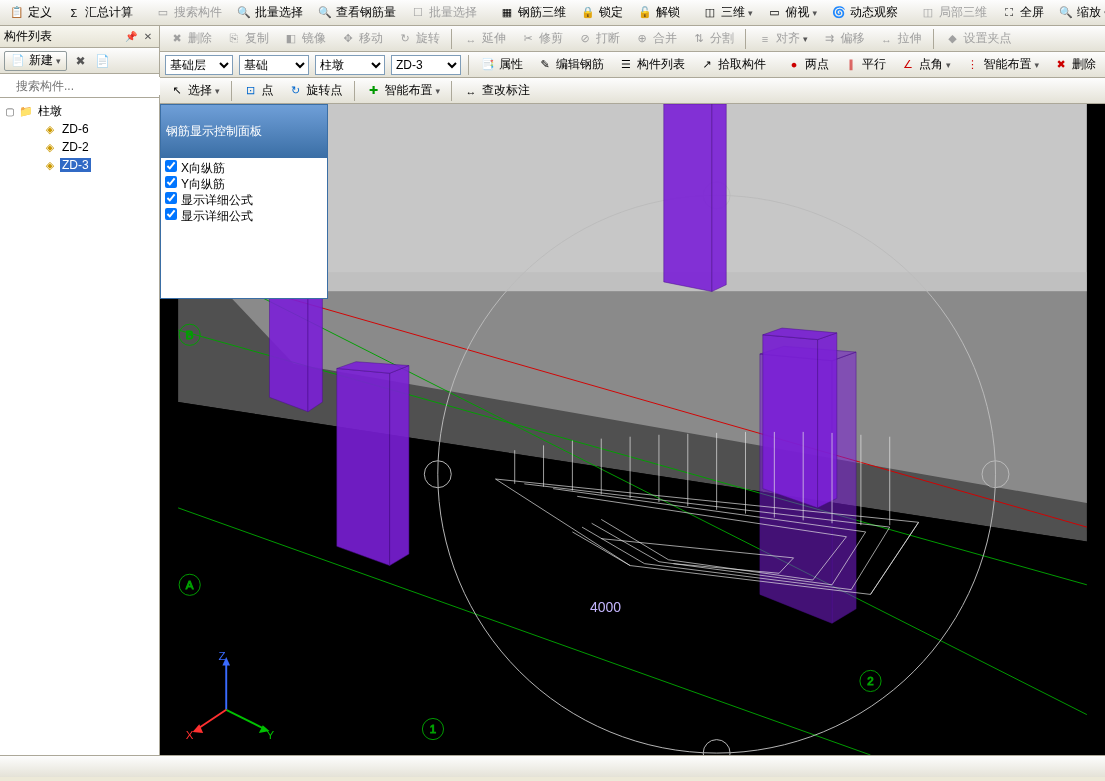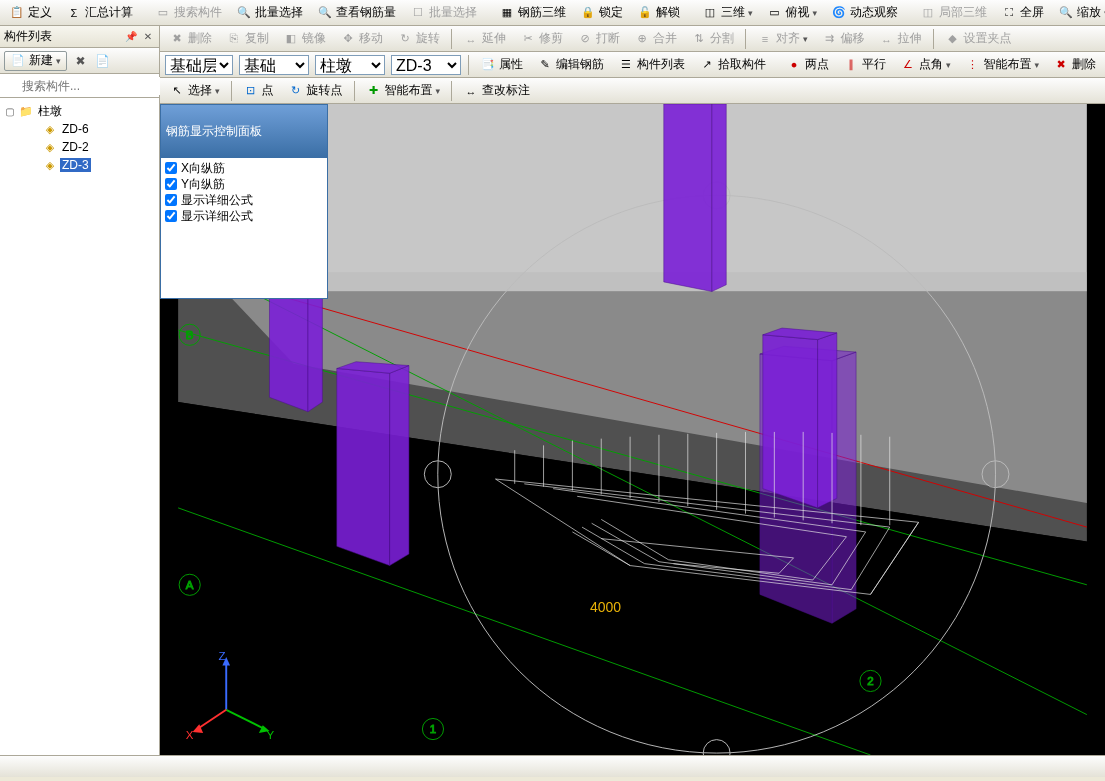--- a/index.html
+++ b/index.html
@@ -4,52 +4,52 @@
 <style>
 html,body{margin:0;padding:0;width:1105px;height:781px;font-family:"Microsoft YaHei",SimSun,Arial,sans-serif;font-size:12px;background:#ece9d8;color:#000;overflow:hidden}
 *{box-sizing:border-box}
 
 .toolbar{display:flex;align-items:center;height:26px;background:linear-gradient(#fdfdfd,#e4e2d7);border-bottom:1px solid #aca899;padding:0 2px;white-space:nowrap;overflow:hidden}
 .tb-btn{display:flex;align-items:center;height:22px;padding:2px 5px;margin:0 1px;border:1px solid transparent;border-radius:3px;cursor:pointer;color:#000}
 .tb-btn.dim{color:#a0a0a0}
 .ico{width:16px;height:16px;margin-right:3px;flex:0 0 16px;display:flex;align-items:center;justify-content:center;font-size:11px}
 .sep{width:1px;height:20px;background:#aca899;margin:0 4px}
 .dd-arrow{margin-left:3px;font-size:9px;color:#555}
-select.tb-sel{height:20px;font-size:16px;margin:0 3px;border:1px solid #7f9db9;background:#fff}
+select.tb-sel{height:20px;font-size:12px;margin:0 3px;border:1px solid #7f9db9;background:#fff}
 
 .main{display:flex;height:calc(100% - 26px - 26px)}
 .side{width:160px;display:flex;flex-direction:column;background:#ece9d8;border-right:1px solid #aca899}
 .side-title{display:flex;align-items:center;height:22px;background:linear-gradient(#f7f6ef,#e6e3d5);border-bottom:1px solid #aca899;padding:0 4px}
 .side-title .t{flex:1}
 .side-title .pin,.side-title .x{width:14px;height:14px;margin-left:2px;cursor:pointer;font-size:10px;text-align:center;line-height:14px;color:#555}
 .side-tools{display:flex;align-items:center;height:26px;background:linear-gradient(#fdfdfd,#e4e2d7);border-bottom:1px solid #aca899;padding:0 4px}
 .side-tools .nb{display:flex;align-items:center;height:20px;padding:0 5px;border:1px solid #919b9c;background:linear-gradient(#fff,#e6e3d5);border-radius:2px;cursor:pointer}
 .side-tools .ic{width:16px;height:16px;margin-left:6px;cursor:pointer;font-size:12px;text-align:center;line-height:16px;color:#555}
 .side-search{display:flex;align-items:center;height:24px;border-bottom:1px solid #aca899;background:#fff}
-.side-search input{flex:1;border:none;outline:none;font-size:12px;padding:2px 22px;color:#888}
+.side-search input{flex:1;border:none;outline:none;font-size:12px;padding:2px 16px;color:#888}
 .side-search .go{width:20px;height:20px;margin:0 2px;cursor:pointer;text-align:center;line-height:20px;color:#555;font-size:12px}
 .tree{flex:1;background:#fff;overflow:auto;padding:4px 2px}
 .tree-row{display:flex;align-items:center;height:18px;padding-left:2px;cursor:default}
 .tree-row .exp{width:12px;text-align:center;font-size:10px;color:#666;cursor:pointer}
 .tree-row .ti{width:16px;height:16px;margin:0 2px;display:flex;align-items:center;justify-content:center;font-size:11px}
 .tree-row .lbl{padding:0 2px}
 .tree-row.sel .lbl{background:#316ac5;color:#fff}
 .tree-child{padding-left:24px}
 
 .work{flex:1;display:flex;flex-direction:column;background:#ece9d8}
 .work-tb{display:flex;align-items:center;height:26px;background:linear-gradient(#fdfdfd,#e4e2d7);border-bottom:1px solid #aca899;padding:0 2px;overflow:hidden}
 .viewport{flex:1;position:relative;background:#000;overflow:hidden}
 
 .float-panel{position:absolute;left:0;top:0;width:168px;border:1px solid #3a6ea5;background:#fff;z-index:10;font-size:12px}
 .float-panel .hd{background:linear-gradient(#6f9fd8,#3a6ea5);color:#fff;padding:18px 5px;font-weight:normal}
 .float-panel .bd{padding:2px 4px;background:#fff;height:140px}
-.float-panel label{display:flex;align-items:center;height:16px;cursor:pointer}
+.float-panel label{display:flex;align-items:flex-start;height:16px;cursor:pointer}
 .float-panel input[type=checkbox]{margin:0 4px 0 0;width:12px;height:12px}
 
-.dim-label{position:absolute;color:#eab308;font-size:14px}
+.dim-label{position:absolute;color:#c4b5fd;font-size:14px}
 .foot{height:22px;background:linear-gradient(#fdfdfd,#e4e2d7);border-top:1px solid #aca899;display:flex;align-items:center;padding:0 6px;color:#555;font-size:11px}
 </style>
 </head>
 <body>
 
 <div class="toolbar">
   <div class="tb-btn">
       <span class="ico">📋</span>
       <span>定义</span>
     </div>

